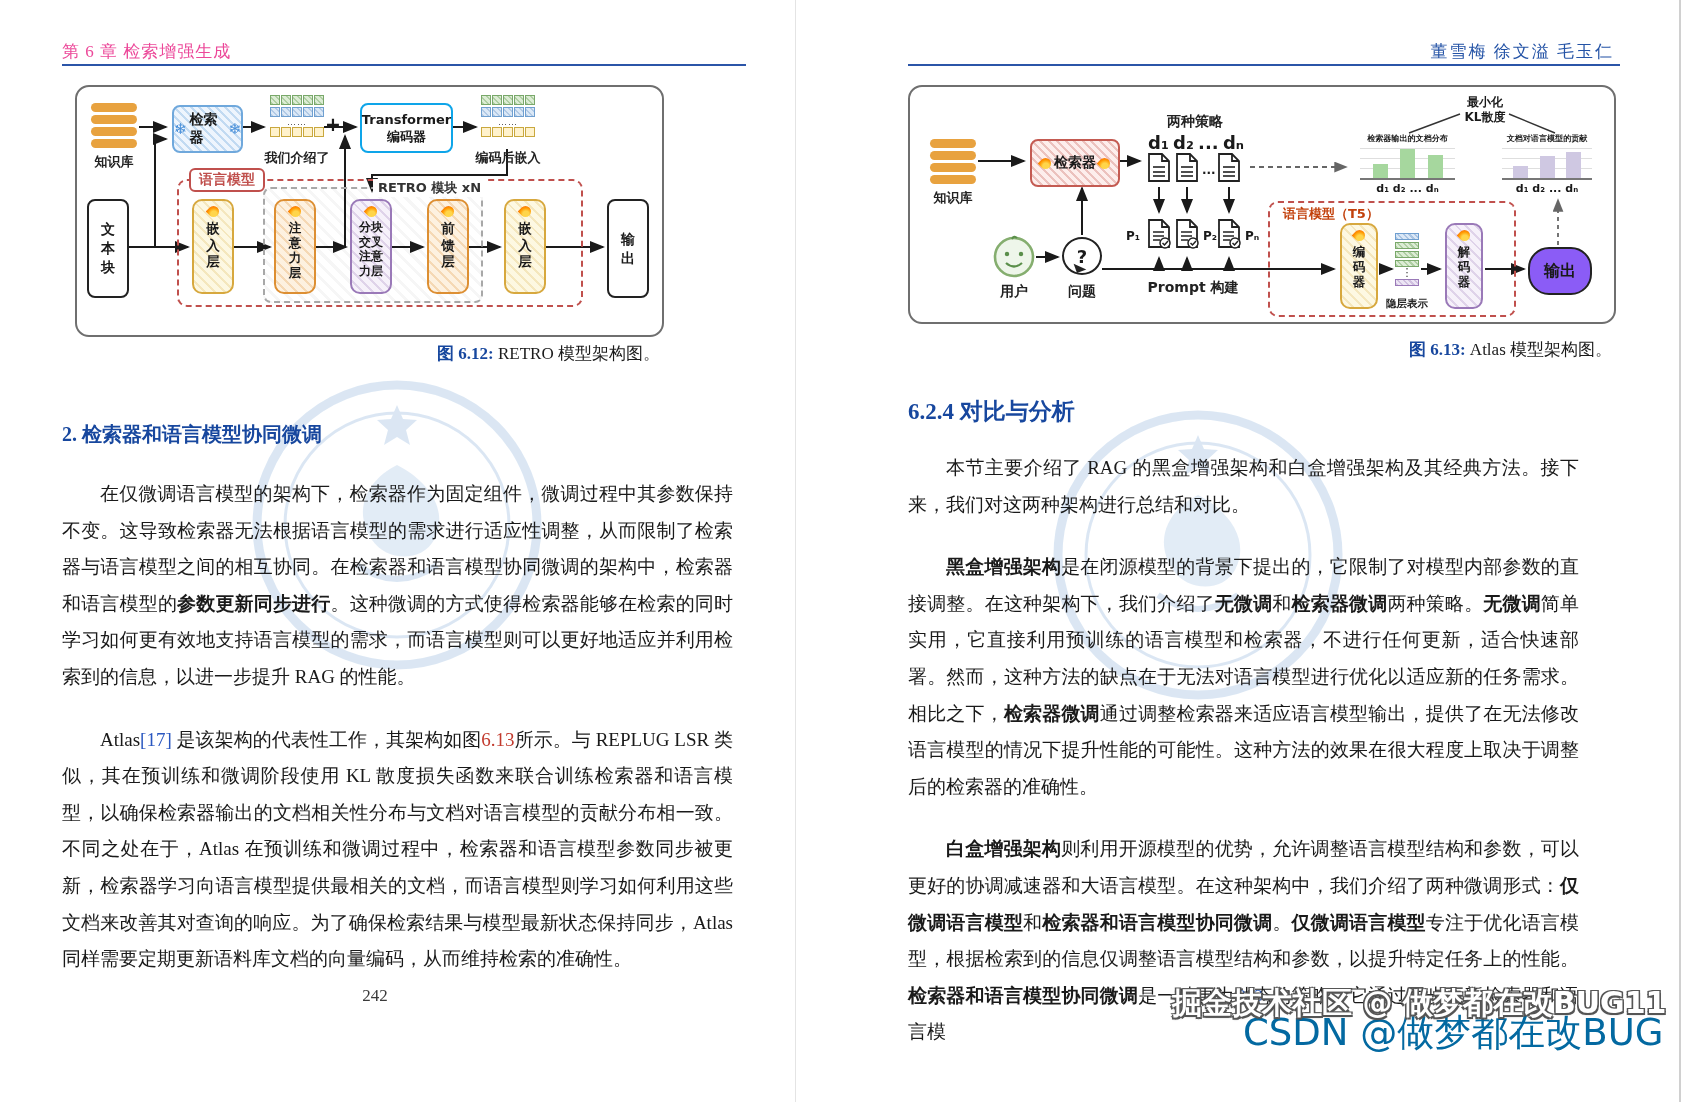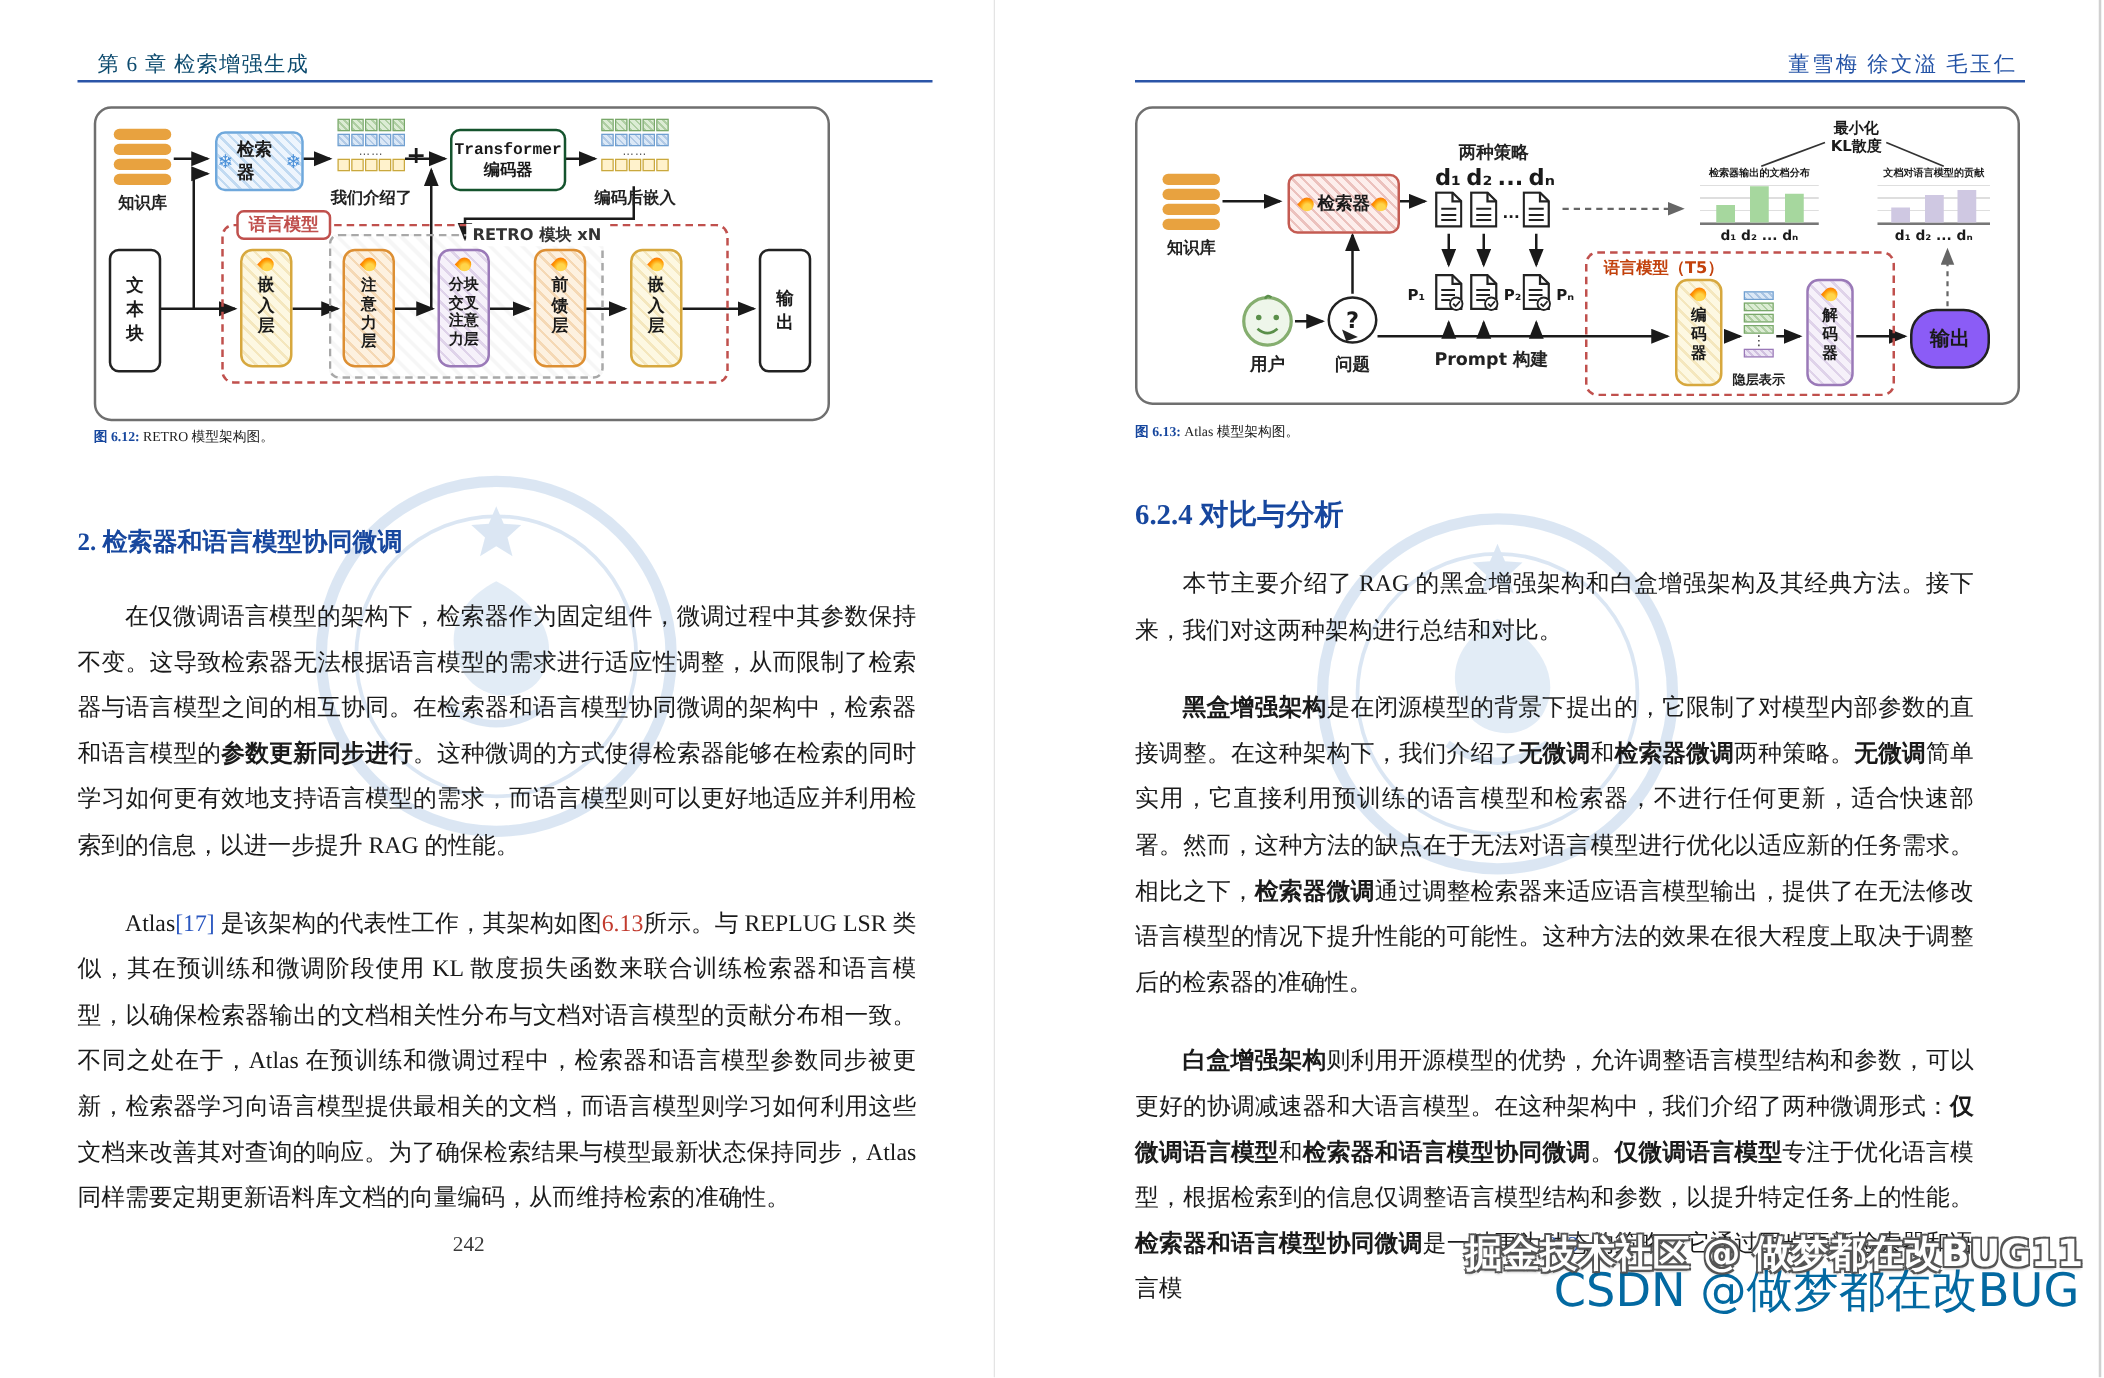--- a/index.html
+++ b/index.html
@@ -1,20 +1,20 @@
 <!DOCTYPE html>
 <html><head>
 <meta charset="utf-8">
 <style>
   html,body{margin:0;padding:0;}
   body{width:1683px;height:1102px;position:relative;background:#ffffff;overflow:hidden;
        font-family:"Liberation Serif",serif;color:#1a1a1a;}
   .abs{position:absolute;}
   
-  .chap-header{left:62px;top:40px;font-size:17px;color:#0c4a6e;letter-spacing:1px;margin-left:16px;}
+  .chap-header{left:62px;top:40px;font-size:17px;color:#ec4899;letter-spacing:1px;}
   .auth-header{left:908px;top:40px;width:706px;text-align:right;font-size:17px;color:#2453a6;letter-spacing:2px;}
   .hrule{height:0;border-top:2px solid #2b55a8;top:64px;}
   .hrule.l{left:62px;width:684px;}
   .hrule.r{left:908px;width:712px;}
   
   .page-divider{left:795px;top:0;width:1px;height:1102px;background:#e4e4e4;}
   .page-edge{left:1679px;top:0;width:2px;height:1102px;background:#d0d0d0;}
   .pagenum{top:986px;width:80px;text-align:center;font-size:17px;}
   .pagenum.l{left:335px;color:#3a3a3a;}
   .pagenum.r{left:1210px;color:#2f5bb0;}
@@ -22,21 +22,21 @@
   .column{width:684px;font-size:19px;line-height:36.6px;text-align:justify;}
   .col-l{left:62px;top:420px;}
   .col-r{left:908px;top:398px;}
   .subhead{color:#17479e;font-weight:bold;font-size:20px;margin:0 0 28px 0;line-height:28px;}
   .subhead.big{font-size:23px;margin-bottom:24px;}
   .column p{margin:0 13px 26px 0;text-indent:2em;}
   
   .fig{border:2px solid #6f6f6f;border-radius:14px;background:#fff;font-family:"DejaVu Sans",sans-serif;}
   .fig-l{left:75px;top:85px;width:585px;height:248px;}
   .fig-r{left:908px;top:85px;width:704px;height:235px;}
-  .caption{text-align:left;font-size:11px;}
+  .caption{text-align:right;font-size:17px;}
   .cap-l{left:75px;top:342px;width:585px;}
   .cap-r{left:908px;top:338px;width:704px;}
   .fig .abs{position:absolute;}
   .fig svg.wires{left:0;top:0;pointer-events:none;}
   
   .db{width:46px;display:flex;flex-direction:column;gap:3px;}
   .db i{display:block;height:9px;background:#e8a23f;border-radius:6px;}
   .iconlab{font-size:13px;font-weight:bold;text-align:center;color:#222;}
   
   .hatch-blue{background-color:#eef5fd;background-image:repeating-linear-gradient(45deg,rgba(111,168,220,.35) 0 2px,transparent 2px 6px);border:2px solid #6fa8dc;border-radius:8px;}
@@ -47,21 +47,21 @@
   .flame{width:11px;height:11px;background:radial-gradient(circle at 35% 70%,#ffd54a 0 30%,#ff9800 60%,#f4511e);border-radius:0 50% 50% 50%;transform:rotate(-45deg);display:inline-block;}
   
   .estack{display:flex;flex-direction:column;align-items:center;gap:2px;}
   .erow{display:flex;gap:1px;}
   .erow i{display:block;width:10px;height:10px;box-sizing:border-box;}
   .sq-g{background:#dcecd4 repeating-linear-gradient(45deg,rgba(90,150,70,.35) 0 1.5px,transparent 1.5px 4px);border:1px solid #79a86a;}
   .sq-b{background:#dbe8f6 repeating-linear-gradient(45deg,rgba(80,130,190,.3) 0 1.5px,transparent 1.5px 4px);border:1px solid #6f9fd0;}
   .sq-y{background:#fff2cc;border:1px solid #c9a83e;}
   .edots{font-size:9px;letter-spacing:1px;color:#555;line-height:6px;}
   
-  .blackbox{border:2px solid #14532d;border-radius:8px;background:#fff;display:flex;align-items:center;justify-content:center;text-align:center;font-size:13px;font-weight:bold;white-space:pre-line;line-height:17px;font-family:Liberation Mono, monospace;}
+  .blackbox{border:2px solid #0ea5e9;border-radius:8px;background:#fff;display:flex;align-items:center;justify-content:center;text-align:center;font-size:13px;font-weight:bold;white-space:pre-line;line-height:17px;}
   .dash-red{border:2px dashed #c0504d;border-radius:10px;}
   .dash-gray{border:2px dashed #a8a8a8;border-radius:8px;background:repeating-linear-gradient(45deg,rgba(0,0,0,.035) 0 3px,transparent 3px 9px);}
   .chip{background:#fff;font-size:13px;font-weight:bold;padding:0 5px;white-space:nowrap;}
   .chip.red{border:2px solid #c0504d;border-radius:6px;color:#c0504d;padding:1px 8px;font-size:14px;}
   .chip.gray{color:#333;}
   .chip.redtxt{color:#c2410c;background:transparent;}
   
   .pill{width:42px;height:95px;border-radius:10px;display:flex;flex-direction:column;align-items:center;box-sizing:border-box;padding-top:5px;}
   .pill .txt{white-space:pre-line;text-align:center;font-size:13.5px;font-weight:bold;line-height:16.5px;margin-top:3px;}
   .pill-y{background:#fdf8e2 repeating-linear-gradient(45deg,rgba(214,170,60,.22) 0 2px,transparent 2px 7px);border:2px solid #d7a83e;}

